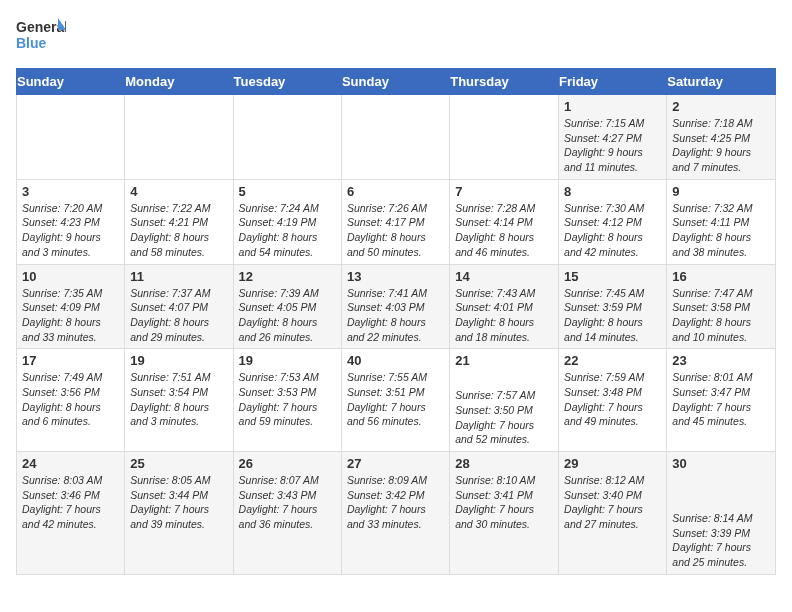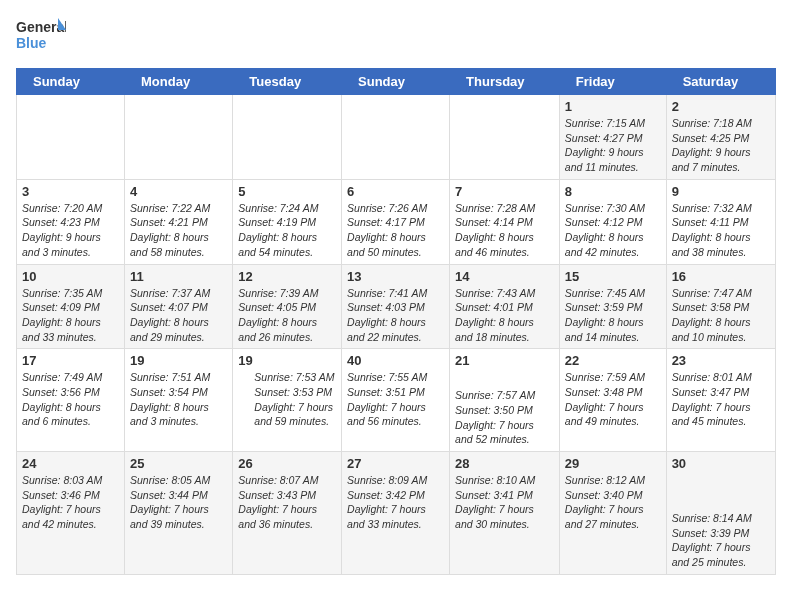--- a/index.html
+++ b/index.html
@@ -33,21 +33,21 @@
       font-weight: normal;
     }
     .calendar {
       width: 100%;
       border-collapse: collapse;
       font-size: 11px;
     }
     .calendar thead th {
       background: #3a6bbf;
       color: #fff;
-      padding: 5px 16px;
+      padding: 5px 0;
       text-align: left;
       font-size: 13px;
       font-weight: bold;
       border: 1px solid #3a6bbf;
     }
     .calendar tbody td {
       vertical-align: top;
       border: 1px solid #ddd;
       padding: 4px 5px;
       width: 113px;
@@ -220,21 +220,21 @@
 Daylight: 8 hours and 6 minutes.</div>
         </td>
         <td>
           <span class="day-num">19</span>
           <div class="day-info" style="white-space: pre-line;">Sunrise: 7:51 AM
 Sunset: 3:54 PM
 Daylight: 8 hours and 3 minutes.</div>
         </td>
         <td>
           <span class="day-num">19</span>
-          <div class="day-info" style="white-space: pre-line; margin-left: 16px;">Sunrise: 7:53 AM
+          <div class="day-info" style="white-space: pre-line;">Sunrise: 7:53 AM
 Sunset: 3:53 PM
 Daylight: 7 hours and 59 minutes.</div>
         </td>
         <td>
           <span class="day-num">40</span>
           <div class="day-info" style="white-space: pre-line;">Sunrise: 7:55 AM
 Sunset: 3:51 PM
 Daylight: 7 hours and 56 minutes.</div>
         </td>
         <td>

